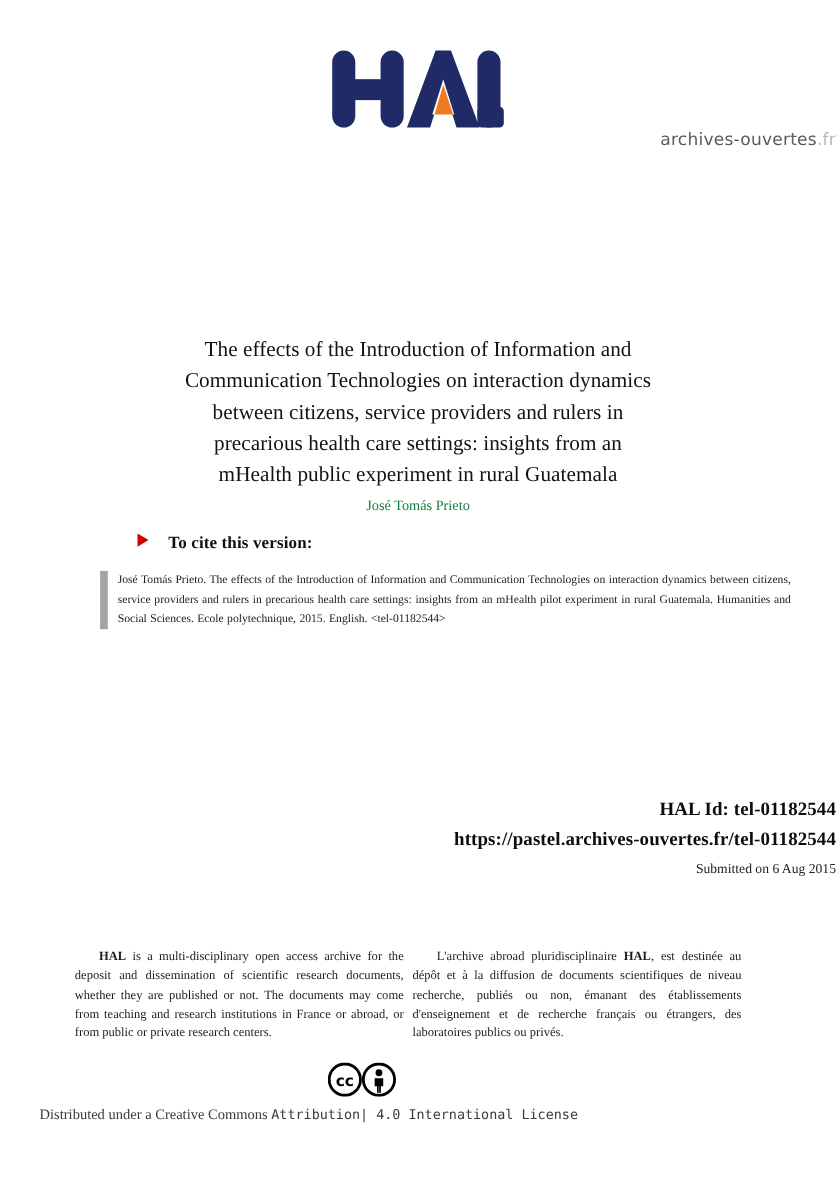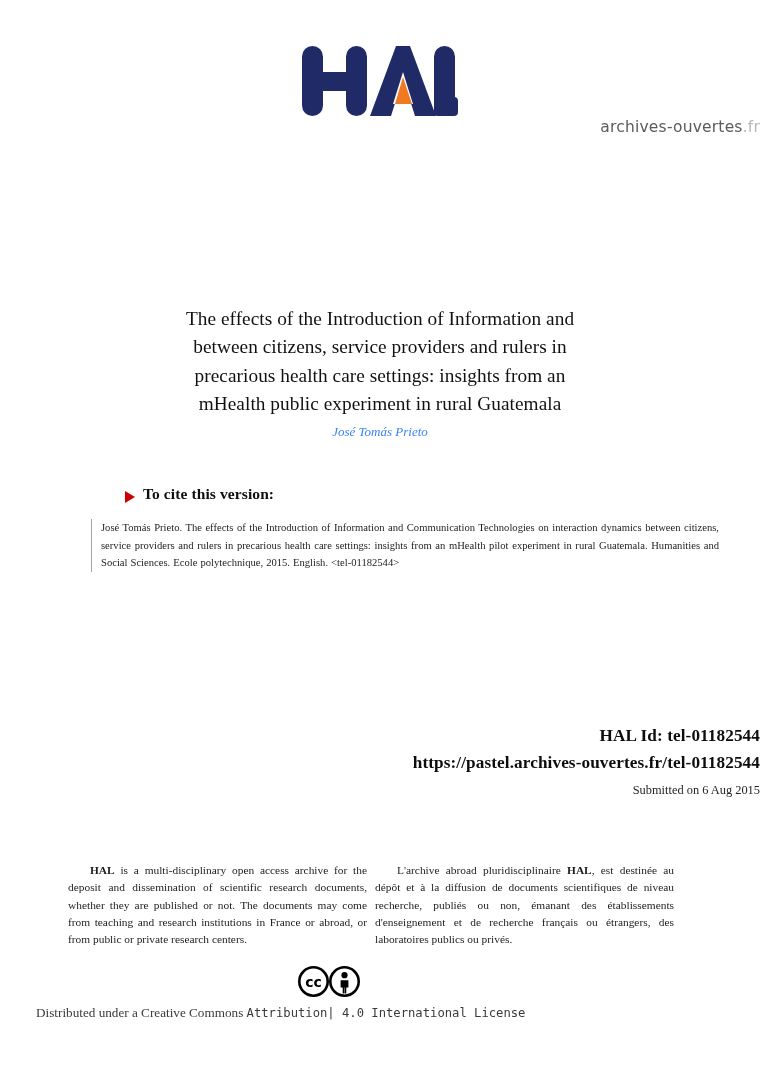--- a/index.html
+++ b/index.html
@@ -57,32 +57,31 @@
   .doc-title {
     font-size: 19.3px;
     line-height: 28.3px;
     color: #111111;
     letter-spacing: 0.05px;
   }
   .doc-author {
     margin-top: 5px;
     font-size: 13px;
     line-height: 18px;
-    color: #3b82f6;
-    font-style: italic;
+    color: #15803d;
   }
 
   
   .cite-heading {
     position: absolute;
     top: 485px;
     left: 88px;
     display: flex;
-    align-items: flex-end;
-    gap: 8px;
+    align-items: flex-start;
+    gap: 18px;
     padding-left: 37px;
   }
   .cite-arrow {
     width: 0;
     height: 0;
     border-left: 10px solid #cc0000;
     border-top: 6px solid transparent;
     border-bottom: 6px solid transparent;
     display: block;
   }
@@ -91,21 +90,21 @@
     font-weight: bold;
     color: #101010;
     letter-spacing: 0.1px;
   }
 
   .cite-body {
     position: absolute;
     top: 519px;
     left: 91px;
     width: 628px;
-    border-left: 1px solid #a3a3a3;
+    border-left: 7px solid #a3a3a3;
     padding-left: 9px;
     box-sizing: border-box;
   }
   .cite-text {
     font-size: 10.6px;
     line-height: 17.6px;
     color: #1c1c1c;
     text-align: justify;
     text-align-last: left;
     word-spacing: 0.4px;
@@ -213,20 +212,21 @@
 
       <rect x="134" y="2" width="21" height="70" rx="10.5" fill="#1f2a66"></rect>
       <rect x="134" y="53" width="24" height="19" rx="4" fill="#1f2a66"></rect>
     </svg>
     <div class="logo-tagline"><span>archives-ouvertes</span><span class="tld">.fr</span></div>
   </div>
 
   <div class="title-block">
     <div class="doc-title">
       <div>The effects of the Introduction of Information and</div>
+      <div>Communication Technologies on interaction dynamics</div>
       <div>between citizens, service providers and rulers in</div>
       <div>precarious health care settings: insights from an</div>
       <div>mHealth public experiment in rural Guatemala</div>
     </div>
     <div class="doc-author">José Tomás Prieto</div>
   </div>
 
   <div class="cite-heading">
     <span class="cite-arrow"></span>
     <span class="cite-heading-text">To cite this version:</span>

